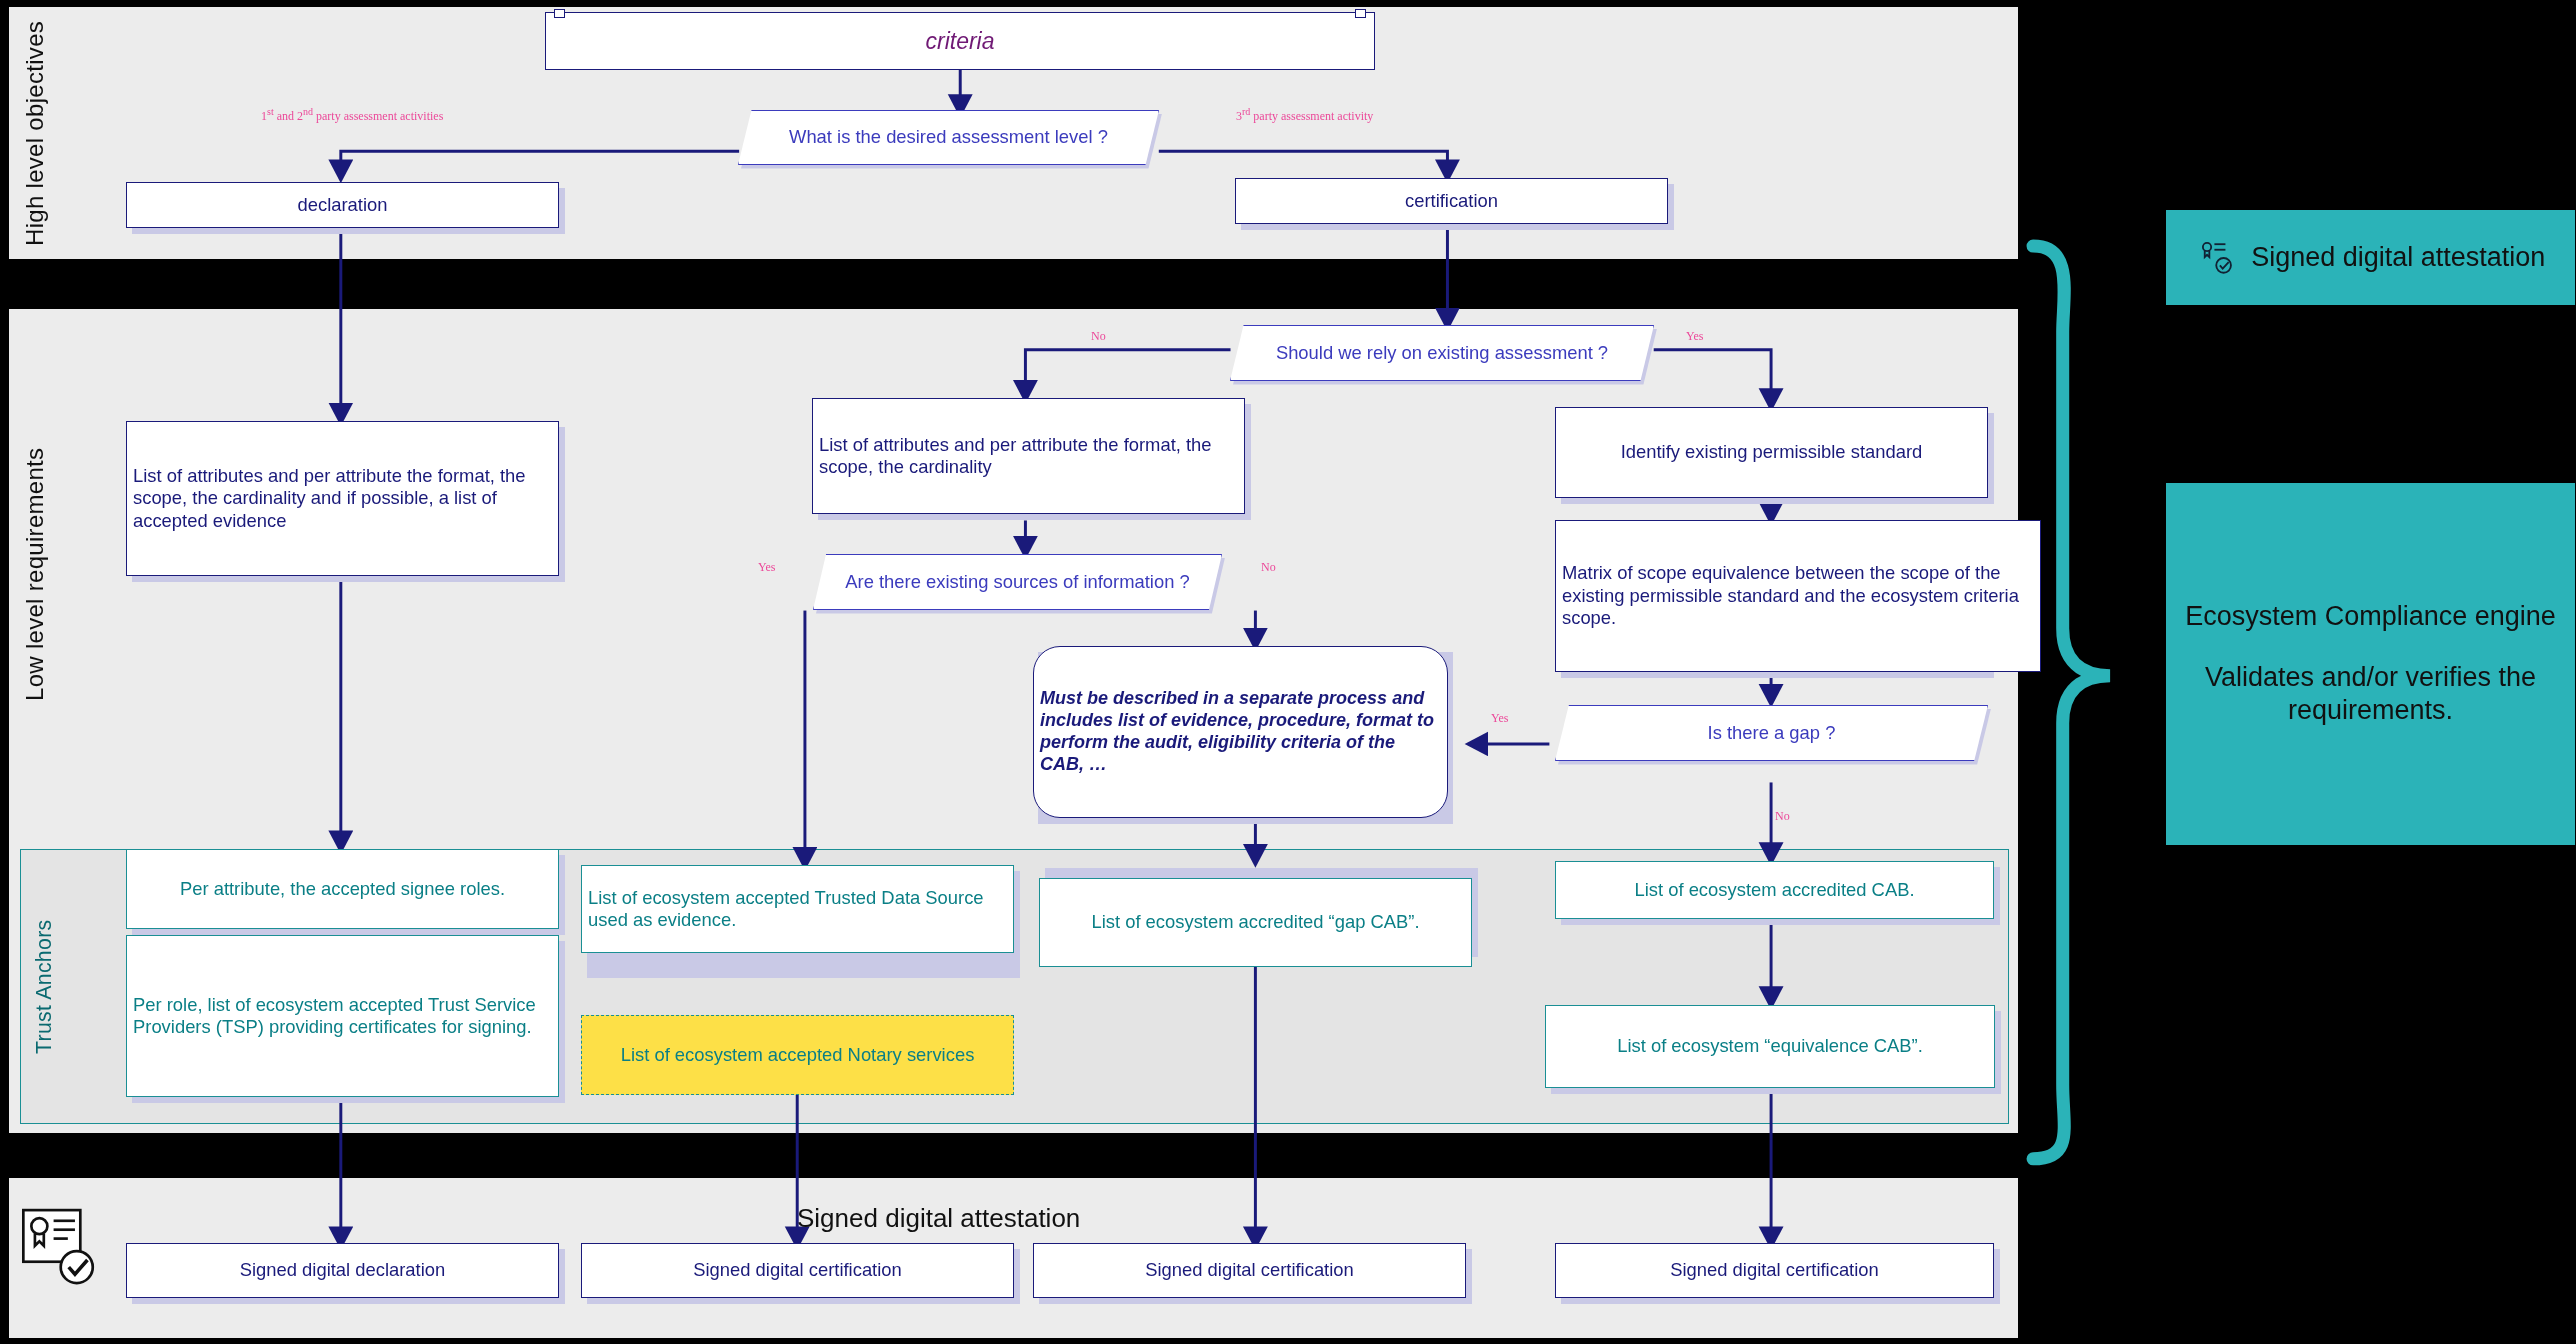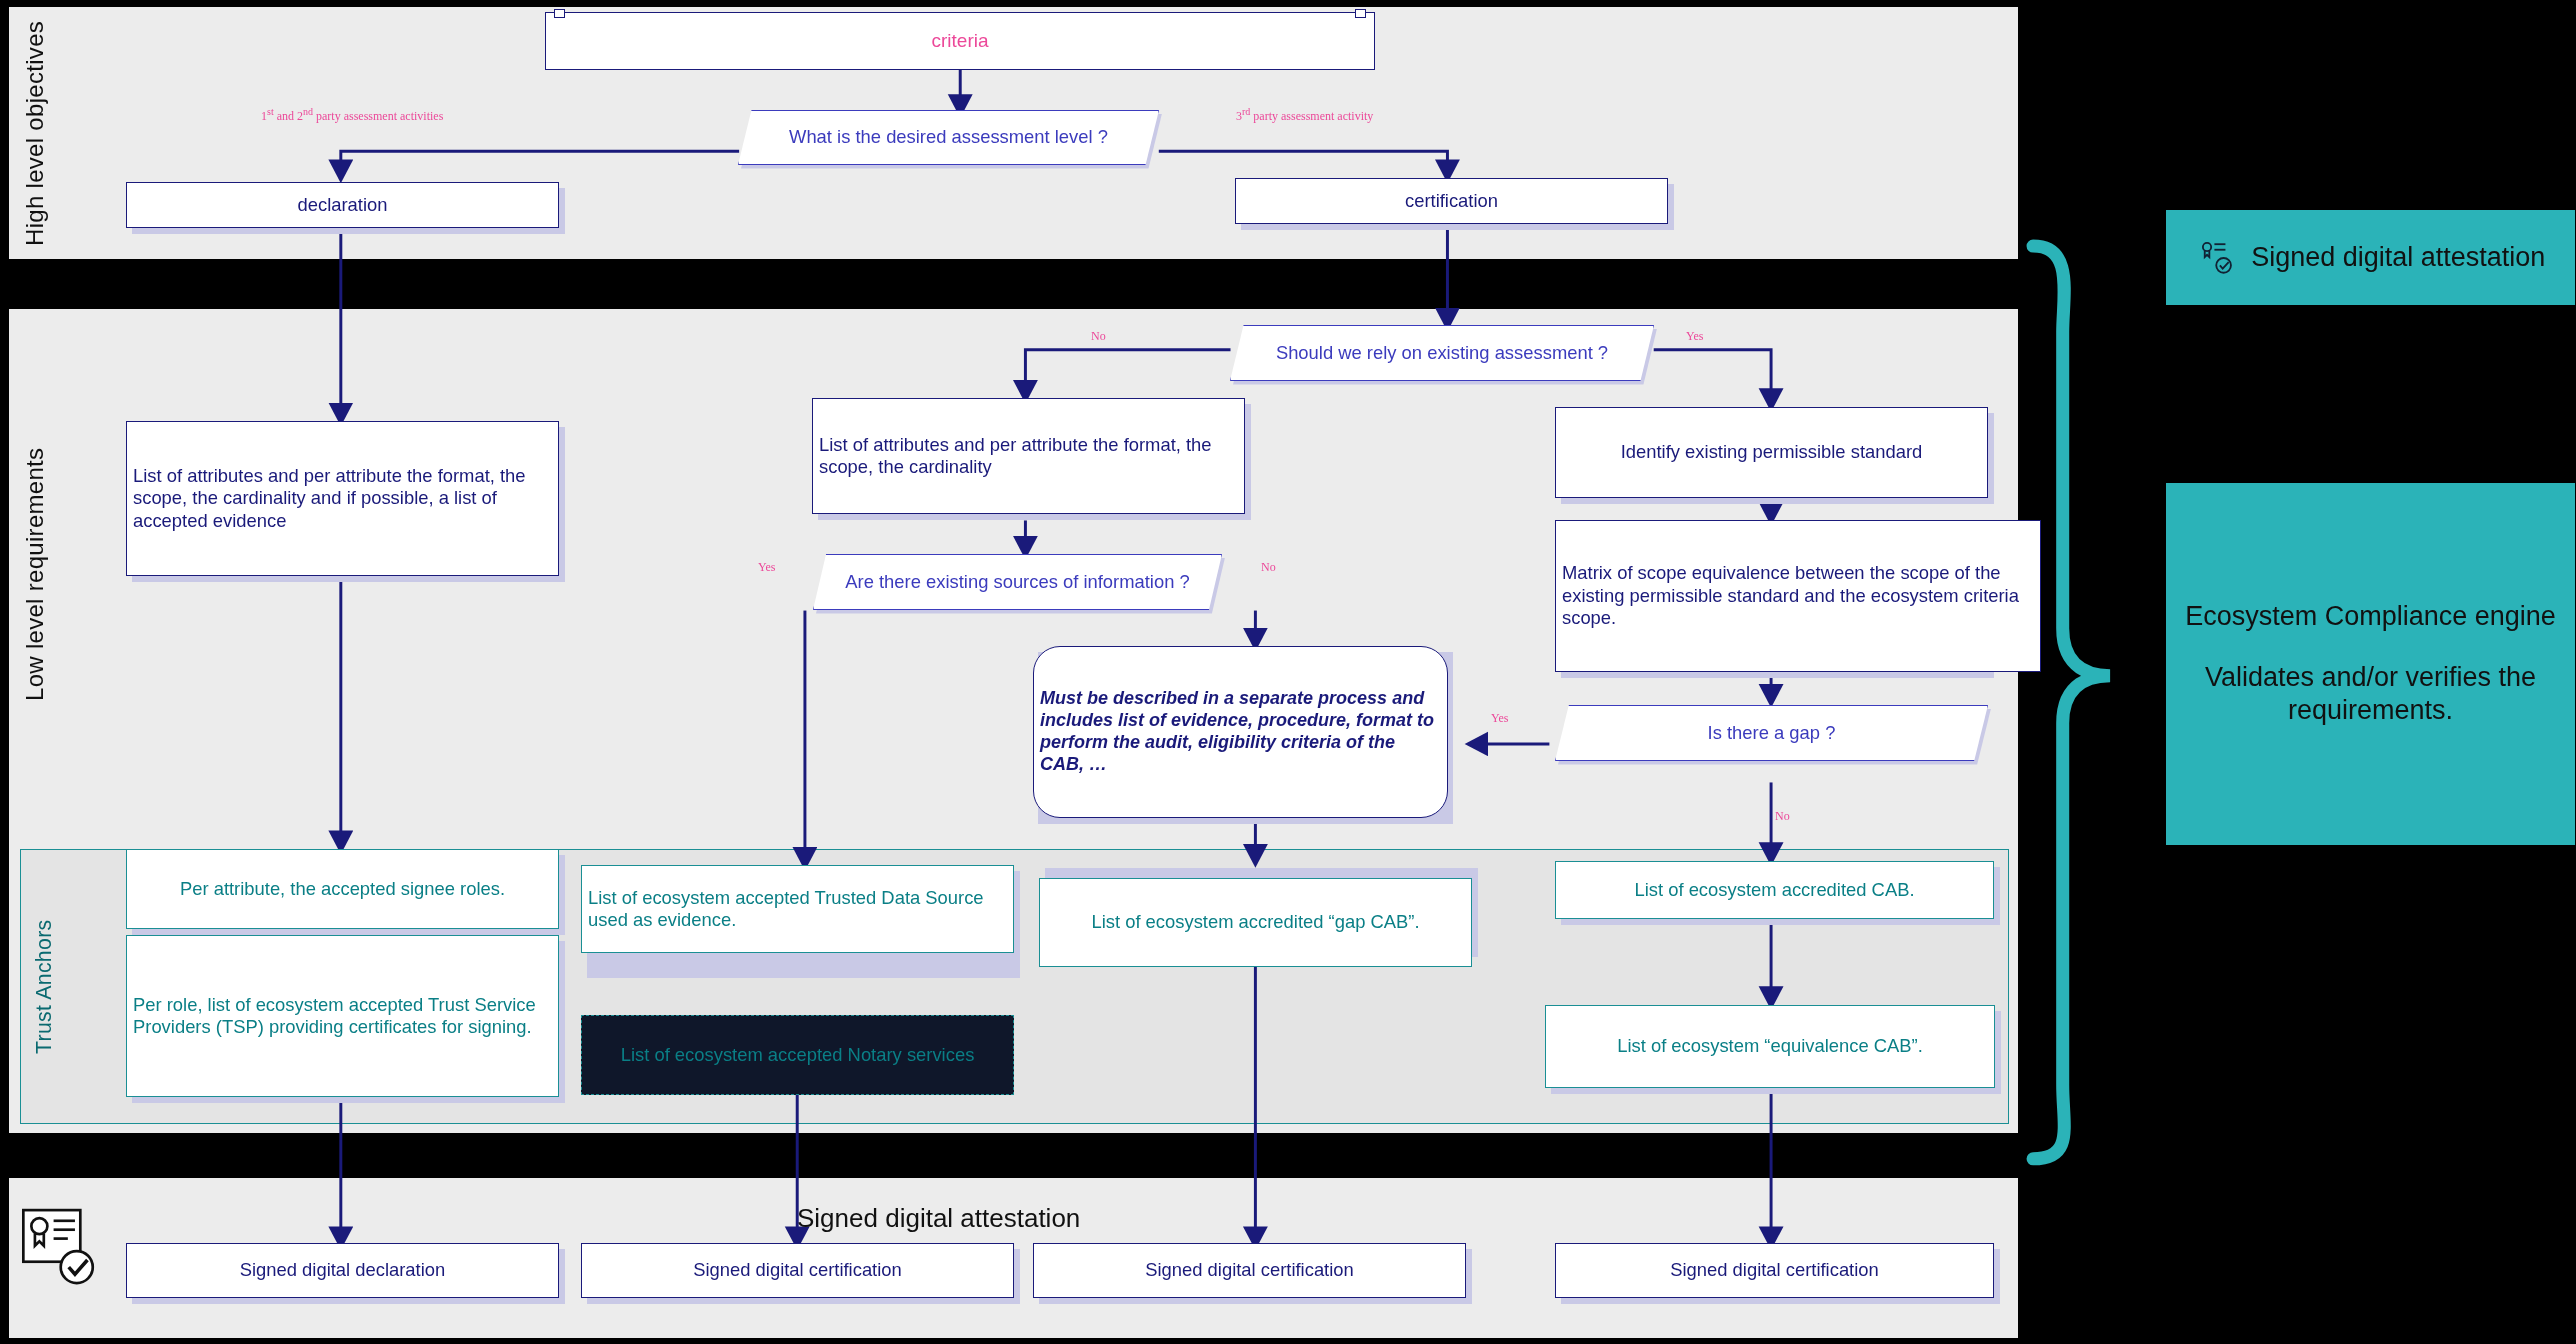--- a/index.html
+++ b/index.html
@@ -11,35 +11,35 @@
   .band{position:absolute;background:#ececec;border:1.2px solid #000;}
   .band-label{position:absolute;writing-mode:vertical-rl;transform:rotate(180deg);
      text-align:center;font-size:24px;color:#111;letter-spacing:0.3px;}
 
   
   .node{position:absolute;box-sizing:border-box;display:flex;align-items:center;justify-content:center;
         text-align:left;color:#1a1a7a;font-size:18.4px;line-height:1.22;padding:3.6px 6px;}
   .nblue{background:#fff;border:1.5px solid #1a1a7a;}
   .ntealtext{color:#0a7f86;}
   .teal-border{border:1.5px solid #1a8f94;background:#fff;}
-  .teal-dashed{border:1.5px dashed #1a8f94;background:#0f172a;}
+  .teal-dashed{border:1.5px dashed #1a8f94;background:#fde047;}
   .italic{font-style:italic;font-weight:bold;border-radius:27px;}
 
   
   .hex{position:absolute;box-sizing:border-box;display:flex;align-items:center;justify-content:center;
        text-align:center;color:#3b3bbd;font-size:18.4px;line-height:1.22;background:#fff;
        border:1.5px solid #3b3bbd;
        clip-path:polygon(3.2% 0,100% 0,96.8% 100%,0 100%);}
   .hexwrap{position:absolute;}
   .hexwrap .shadow{position:absolute;left:3px;top:3.6px;right:-3px;bottom:-3.6px;background:#c9c9e6;
        clip-path:polygon(3.2% 0,100% 0,96.8% 100%,0 100%);}
 
   
   .doc{position:absolute;background:#fff;border:1.5px solid #1a1a7a;box-sizing:border-box;
-       display:flex;align-items:center;justify-content:center;color:#ec4899;font-size:19px;}
+       display:flex;align-items:center;justify-content:center;color:#701a75;font-size:23px;font-style:italic;}
   .doc:before,.doc:after{content:"";position:absolute;width:8.3px;height:7.1px;border:1.2px solid #1a1a7a;
        background:#fff;top:-4.1px;}
   .doc:before{left:8.3px;} .doc:after{right:8.3px;}
 
   .edge-label{position:absolute;color:#ec4899;font-size:12px;white-space:nowrap;font-family:Liberation Serif, serif;}
 
   
   .ta-band{position:absolute;background:#e4e4e4;border:1.2px solid #1a8f94;}
 
   

